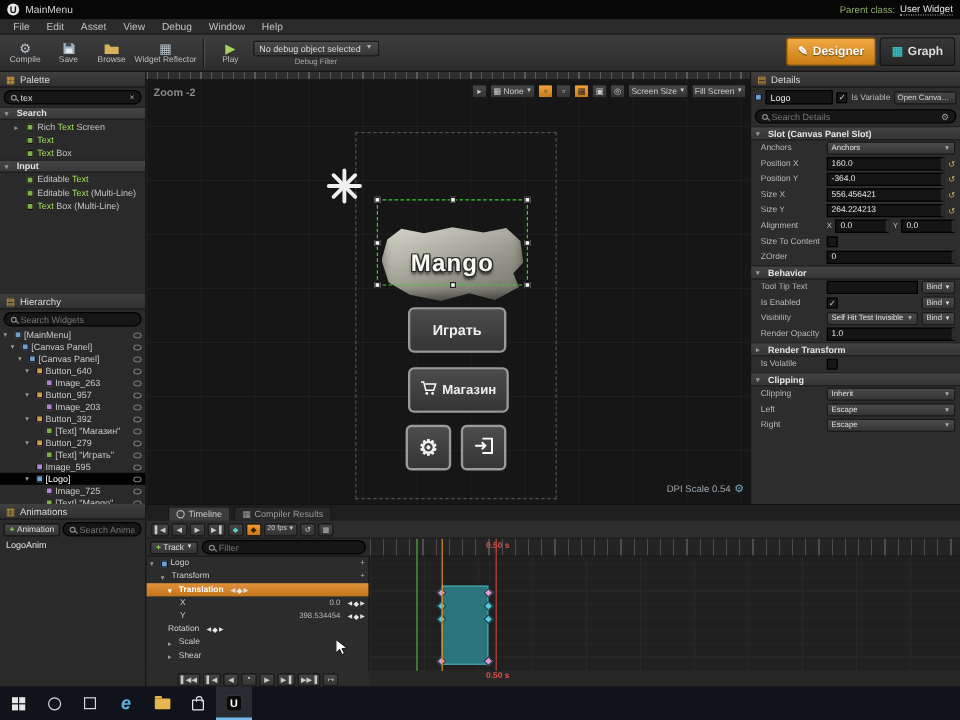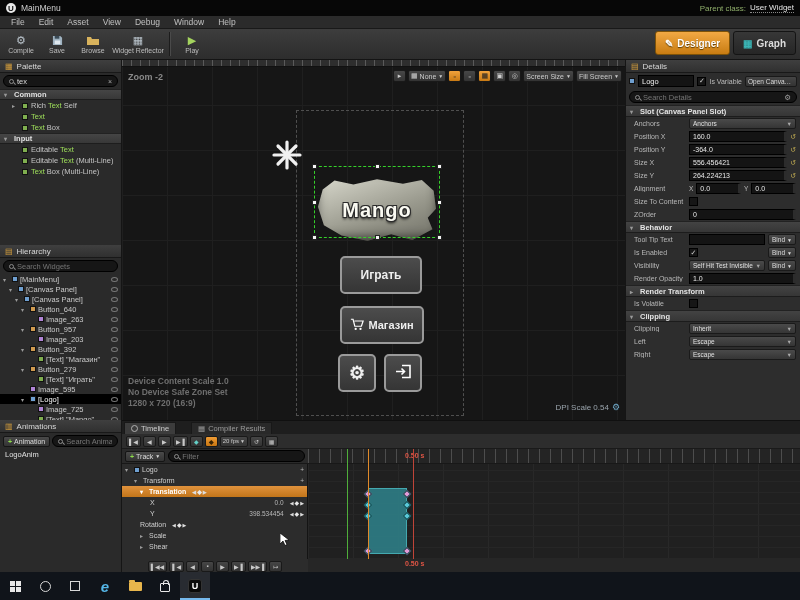--- a/index.html
+++ b/index.html
@@ -88,21 +88,21 @@
 .dlabel{width:52px;flex:none;font-size:7px;color:#b8b8b8;white-space:nowrap;overflow:hidden}
 .fld{background:#141414;border:1px solid #000;color:#e8e8e8;font-size:7px;height:11px;display:flex;align-items:center;padding:0 3px;flex:1;white-space:nowrap;overflow:hidden}
 .fld.spin{border-right:3px solid #2c2c2c}
 .ddv{background:linear-gradient(#4a4a4a,#353535);border:1px solid #1a1a1a;border-radius:2px;color:#e0e0e0;font-size:6.5px;height:11px;display:flex;align-items:center;gap:2px;padding:0 3px;flex:1;white-space:nowrap;overflow:hidden}
 .ddv .car{margin-left:auto;font-size:5.5px;color:#aaa}
 .bindb{background:linear-gradient(#4a4a4a,#353535);border:1px solid #1a1a1a;border-radius:2px;color:#ddd;font-size:6.5px;height:11px;display:flex;align-items:center;gap:2px;padding:0 3px;flex:none}
 .reset{color:#c8b254;font-size:7px;flex:none}
 .axlbl{font-size:6.5px;color:#bbb;flex:none}
 
 #timeline{left:122px;top:420px;width:678px;height:152px;background:#262626;overflow:hidden;border-top:1px solid #101010}
-#tl-tabs{height:13px;display:flex;align-items:flex-end;background:#1e1e1e;gap:15px;padding-left:2px}
+#tl-tabs{height:13px;display:flex;align-items:flex-end;background:#1e1e1e;gap:3px;padding-left:18px}
 .tl-tab{height:12px;display:flex;align-items:center;gap:3px;padding:0 6px;font-size:7.5px;color:#cfcfcf;background:#3c3c3c;border:1px solid #181818;border-bottom:0}
 .tl-tab.off{background:#292929;color:#9a9a9a}
 .clock-ic{width:7px;height:7px;border:1px solid #b0b0b0;border-radius:50%;flex:none}
 #tl-transport{height:15px;display:flex;align-items:center;gap:2px;padding:0 4px;background:#2d2d2d;border-bottom:1px solid #1a1a1a}
 .tpb{min-width:13px;height:11px;background:linear-gradient(#464646,#333);border:1px solid #191919;border-radius:2px;color:#c8c8c8;font-size:6px;display:flex;align-items:center;justify-content:center;padding:0 2px;gap:1px}
 .tpb.key{color:#63d0c8}
 .tpb.auto{background:linear-gradient(#f09c34,#c87612);color:#3a2404;font-weight:bold}
 #tl-second{position:absolute;left:0;top:28px;width:186px;height:15px;display:flex;align-items:center;gap:3px;padding:0 3px;background:#2a2a2a;border-bottom:1px solid #181818}
 #tl-ruler{position:absolute;left:186px;top:28px;width:492px;height:15px;background:#242424;border-bottom:1px solid #181818;
  background-image:repeating-linear-gradient(90deg,#4d4d4d 0 1px,transparent 1px 11px)}
@@ -191,20 +191,27 @@
     </div>
     <div class="tb-btn" style="min-width:52px">
       <span class="ic">▦</span>
       <span class="lb">Widget Reflector</span>
     </div>
     <div class="tb-sep"></div>
     <div class="tb-btn">
       <span class="ic" style="color:#a4d45e">▶</span>
       <span class="lb">Play</span>
     </div>
+    <div class="debugbox">
+      <div class="dd">
+        <span>No debug object selected</span>
+        <span class="car">▼</span>
+      </div>
+      <span class="lb" style="font-size:6.5px;color:#a8a8a8">Debug Filter</span>
+    </div>
   </div>
 
   <div id="mode-btns">
     <div class="mode-btn" id="designer-btn">
       <span>✎</span>
       <span>Designer</span>
     </div>
     <div class="mode-btn" id="graph-btn">
       <span style="color:#3ab5b5">▦</span>
       <span>Graph</span>
@@ -216,26 +223,26 @@
       <span class="tic">▦</span>
       <span>Palette</span>
     </div>
     <div class="srch">
       <span class="mag"></span>
       <input value="tex" style="">
       <span class="clearx">×</span>
     </div>
     <div class="cat">
       <span class="exp">▾</span>
-      <span>Common</span>
+      <span>Search</span>
     </div>
     <div class="prow">
       <span class="exp">▸</span>
         <span class="wic text"></span>
-      <span><span>Rich </span><span class="hl">Text</span><span> Self</span></span>
+      <span><span>Rich </span><span class="hl">Text</span><span> Screen</span></span>
     </div>
     <div class="prow">
       <span class="exp"> </span>
         <span class="wic text"></span>
       <span><span></span><span class="hl">Text</span><span></span></span>
     </div>
     <div class="prow">
       <span class="exp"> </span>
         <span class="wic text"></span>
       <span><span></span><span class="hl">Text</span><span> Box</span></span>
@@ -409,21 +416,21 @@
 
     <svg class="spin8" style="left:150px;top:80px" width="30" height="30">
       <g stroke="#f0f0f0" stroke-width="3.2" stroke-linecap="round">
         <line x1="15" y1="2" x2="15" y2="28"></line>
           <line x1="2" y1="15" x2="28" y2="15"></line>
         <line x1="6" y1="6" x2="24" y2="24"></line>
           <line x1="24" y1="6" x2="6" y2="24"></line>
       </g>
     </svg>
 
-    <div class="plaque" style="left:196px;top:118px;width:118px;height:64px">
+    <div class="plaque" style="left:196px;top:128px;width:118px;height:64px">
       <span class="t">Mango</span>
     </div>
     <div class="logo-sel" style="left:192px;top:106px;width:126px;height:72px">
       <span class="hdl" style="left:-3px;top:-3px"></span>
       <span class="hdl" style="left:60px;top:-3px"></span>
       <span class="hdl" style="right:-3px;top:-3px"></span>
       <span class="hdl" style="left:-3px;top:33px"></span>
       <span class="hdl" style="right:-3px;top:33px"></span>
       <span class="hdl" style="left:-3px;bottom:-3px"></span>
       <span class="hdl" style="left:60px;bottom:-3px"></span>
@@ -448,25 +455,20 @@
     </div>
     <div class="ui-btn" style="left:262px;top:294px;width:38px;height:38px">
       <span>
         <svg width="17" height="15" viewBox="0 0 17 15">
             <path d="M7 1.5h8v12H7" fill="none" stroke="#fff" stroke-width="1.6"></path>
             <path d="M1 7.5h8M6.5 4.5l3 3-3 3" stroke="#fff" stroke-width="1.6" fill="none"></path>
           </svg>
       </span>
     </div>
 
-    <div class="status-lines">
-      <div>Device Content Scale 1.0</div>
-      <div>No Device Safe Zone Set</div>
-      <div>1280 x 720 (16:9)</div>
-    </div>
     <div id="dpi">
       <span>DPI Scale 0.54</span>
       <span class="gear">⚙</span>
     </div>
   </div>
 
   <div id="details" class="abs">
     <div class="ptab">
       <span class="tic">▤</span>
       <span>Details</span>

